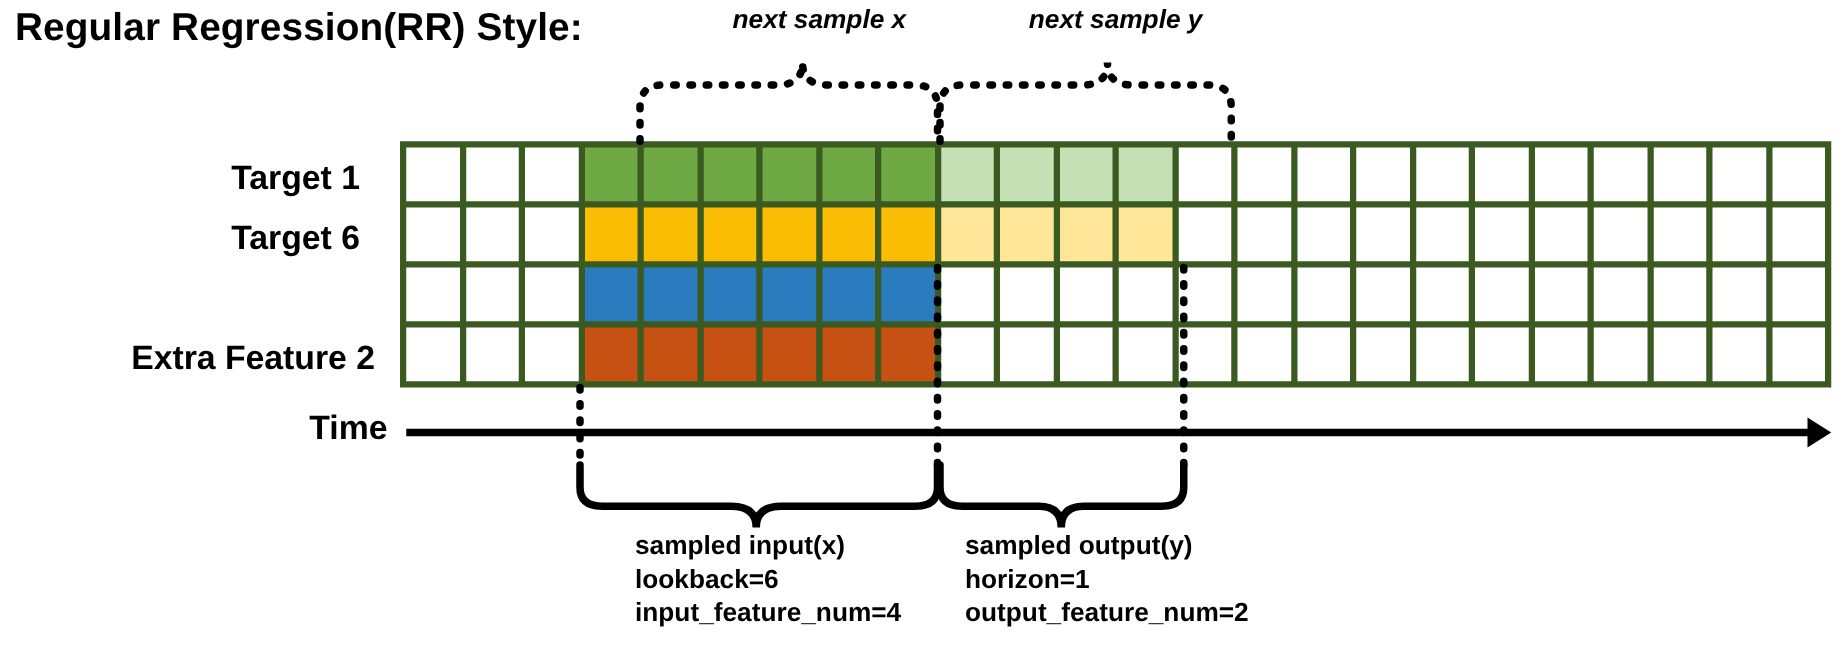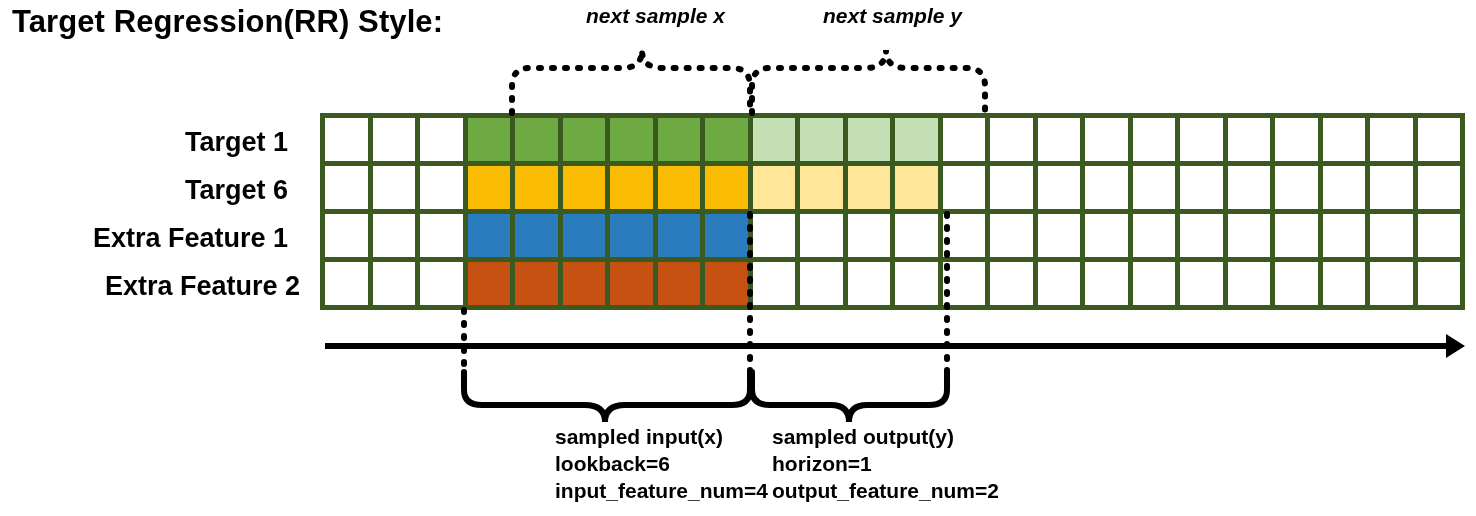--- a/index.html
+++ b/index.html
@@ -41,36 +41,35 @@
            pointer-events:none;overflow:visible;}
 
   
   .topnote{position:absolute;font-size:21px;font-style:italic;font-weight:600;
            white-space:nowrap;text-align:center;}
   #note-x{left:513px;top:4px;width:285px;}
   #note-y{left:800px;top:4px;width:185px;}
 
   .caption{position:absolute;font-size:21px;font-weight:600;line-height:27px;
            white-space:pre;}
-  #cap-x{left:508px;top:423px;margin-left:47px;}
+  #cap-x{left:508px;top:423px;}
   #cap-y{left:772px;top:423px;}
 </style>
 </head>
 <body>
 
 <div id="stage">
 
-  <div class="title">Target Regression(RR) Style:</div>
+  <div class="title">Regular Regression(RR) Style:</div>
 
   <div class="topnote" id="note-x">next sample x</div>
   <div class="topnote" id="note-y">next sample y</div>
 
   <div class="rowlabel" id="lbl0">Target 1</div>
   <div class="rowlabel" id="lbl1">Target 6</div>
-  <div class="rowlabel" id="lbl2">Extra Feature 1</div>
   <div class="rowlabel" id="lbl3">Extra Feature 2</div>
 
   <div id="grid">
       <div class="grow">
         <div class="cell" style="background: rgb(255, 255, 255);"></div>
         <div class="cell" style="background: rgb(255, 255, 255);"></div>
         <div class="cell" style="background: rgb(255, 255, 255);"></div>
         <div class="cell" style="background: rgb(111, 169, 67);"></div>
         <div class="cell" style="background: rgb(111, 169, 67);"></div>
         <div class="cell" style="background: rgb(111, 169, 67);"></div>
@@ -166,20 +165,21 @@
         <div class="cell" style="background: rgb(255, 255, 255);"></div>
         <div class="cell" style="background: rgb(255, 255, 255);"></div>
         <div class="cell" style="background: rgb(255, 255, 255);"></div>
         <div class="cell" style="background: rgb(255, 255, 255);"></div>
         <div class="cell" style="background: rgb(255, 255, 255);"></div>
         <div class="cell" style="background: rgb(255, 255, 255);"></div>
         <div class="cell" style="background: rgb(255, 255, 255);"></div>
       </div>
     </div>
 
+  <div class="timelabel">Time</div>
   <div id="axis"></div>
   <div id="axishead"></div>
 
   <svg id="overlay" viewBox="0 0 1476 516" width="1476" height="516">
 
     <path d="M512,113 L512,86 Q512,68 530,68 L622,68 Q642,68 642,50 Q642,68 662,68 L732,68 Q750,68 750,86 L750,113" fill="none" stroke="#000" stroke-width="6" stroke-dasharray="2 11" stroke-linecap="round"></path>
 
     <path d="M752,113 L752,86 Q752,68 770,68 L866,68 Q886,68 886,50 Q886,68 906,68 L967,68 Q985,68 985,86 L985,113" fill="none" stroke="#000" stroke-width="6" stroke-dasharray="2 11" stroke-linecap="round"></path>
 
     <line x1="464" y1="310" x2="464" y2="372" stroke="#000" stroke-width="6" stroke-dasharray="2 11" stroke-linecap="round"></line>

